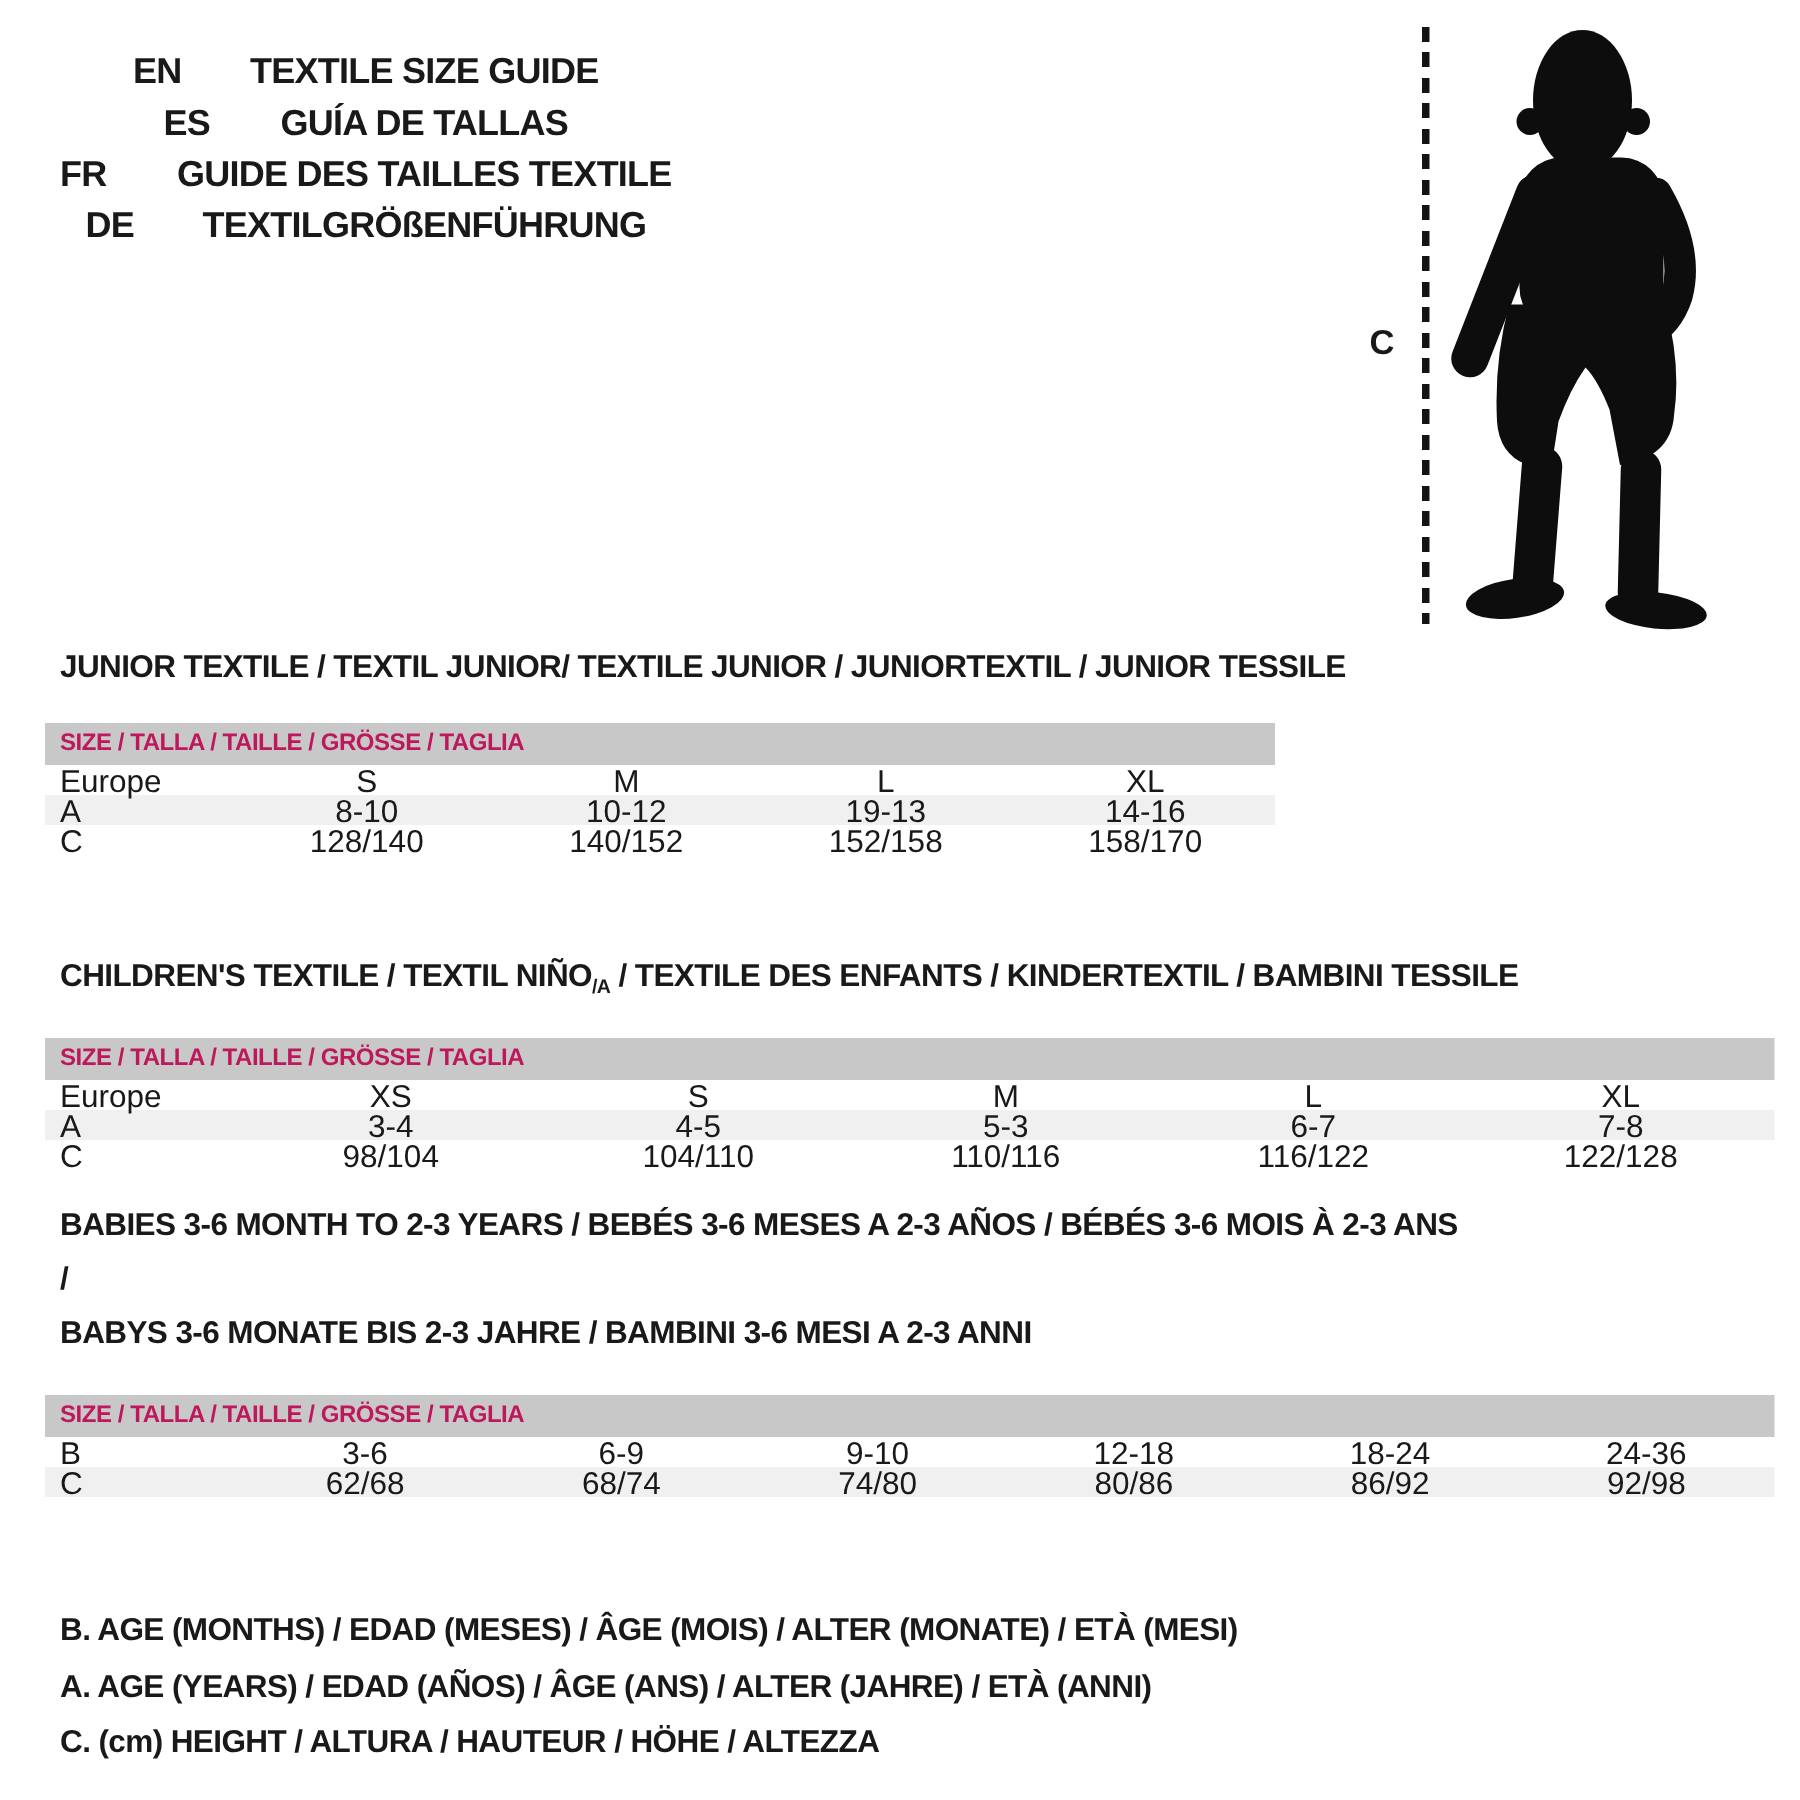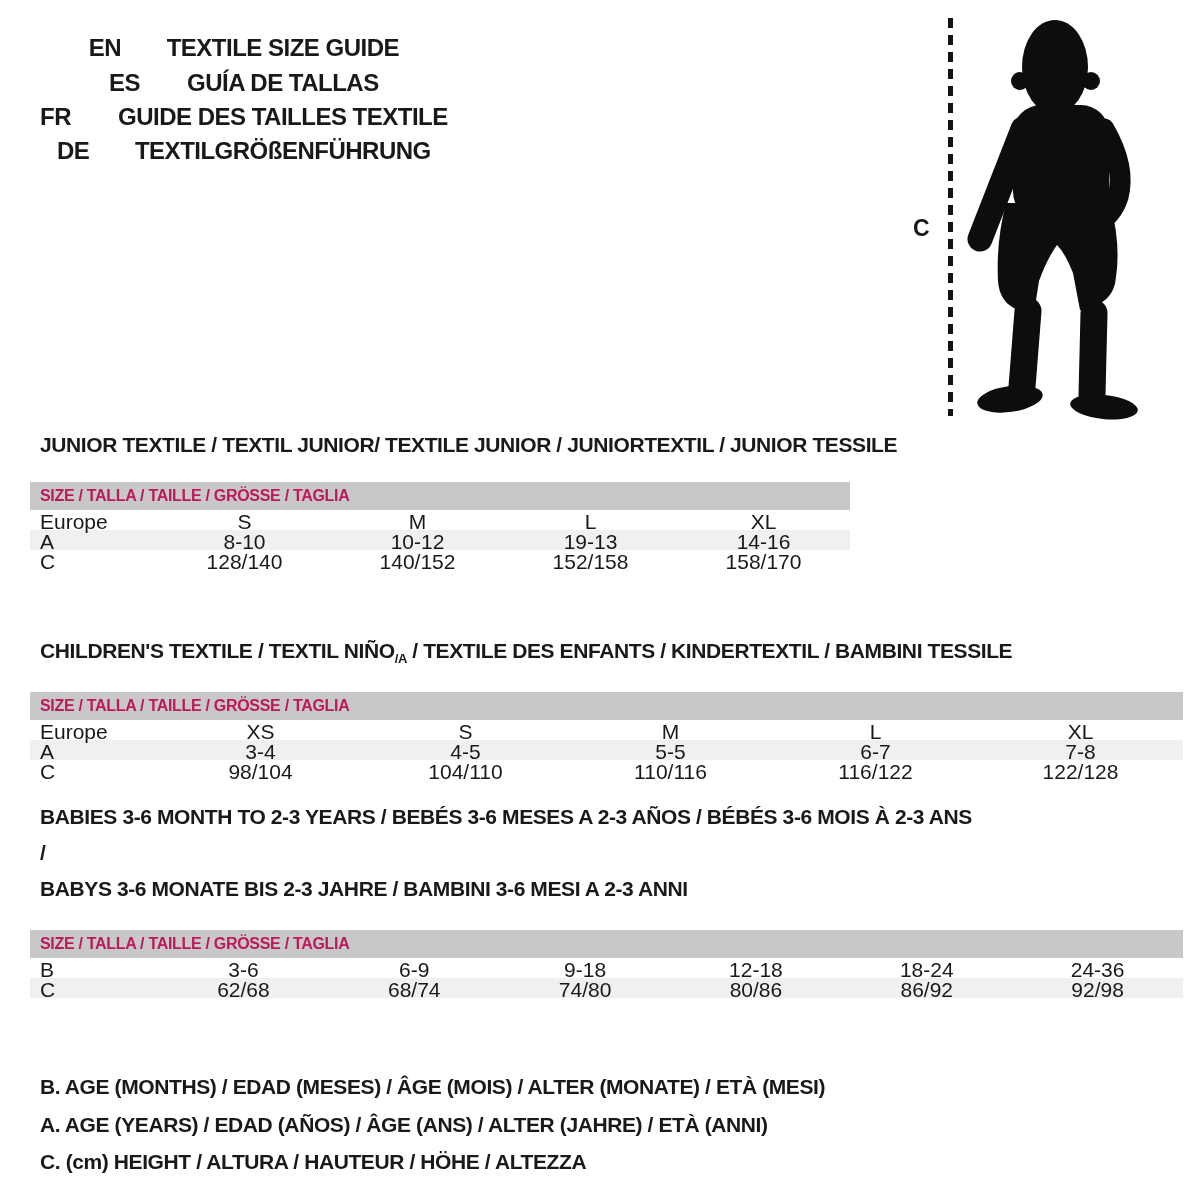--- a/index.html
+++ b/index.html
@@ -151,21 +151,21 @@
       <span class="cell">XS</span>
       <span class="cell">S</span>
       <span class="cell">M</span>
       <span class="cell">L</span>
       <span class="cell">XL</span>
     </div>
     <div class="trow shaded">
       <span class="rlabel">A</span>
       <span class="cell">3-4</span>
       <span class="cell">4-5</span>
-      <span class="cell">5-5</span>
+      <span class="cell">5-3</span>
       <span class="cell">6-7</span>
       <span class="cell">7-8</span>
     </div>
     <div class="trow">
       <span class="rlabel">C</span>
       <span class="cell">98/104</span>
       <span class="cell">104/110</span>
       <span class="cell">110/116</span>
       <span class="cell">116/122</span>
       <span class="cell">122/128</span>
@@ -176,21 +176,21 @@
     <div>BABIES 3-6 MONTH TO 2-3 YEARS / BEBÉS 3-6 MESES A 2-3 AÑOS / BÉBÉS 3-6 MOIS À 2-3 ANS /</div>
     <div>BABYS 3-6 MONATE BIS 2-3 JAHRE / BAMBINI 3-6 MESI A 2-3 ANNI</div>
   </div>
 
   <div class="size-table t-babies">
     <div class="size-bar">SIZE / TALLA / TAILLE / GRÖSSE / TAGLIA</div>
     <div class="trow">
       <span class="rlabel">B</span>
       <span class="cell">3-6</span>
       <span class="cell">6-9</span>
-      <span class="cell">9-18</span>
+      <span class="cell">9-10</span>
       <span class="cell">12-18</span>
       <span class="cell">18-24</span>
       <span class="cell">24-36</span>
     </div>
     <div class="trow shaded">
       <span class="rlabel">C</span>
       <span class="cell">62/68</span>
       <span class="cell">68/74</span>
       <span class="cell">74/80</span>
       <span class="cell">80/86</span>

